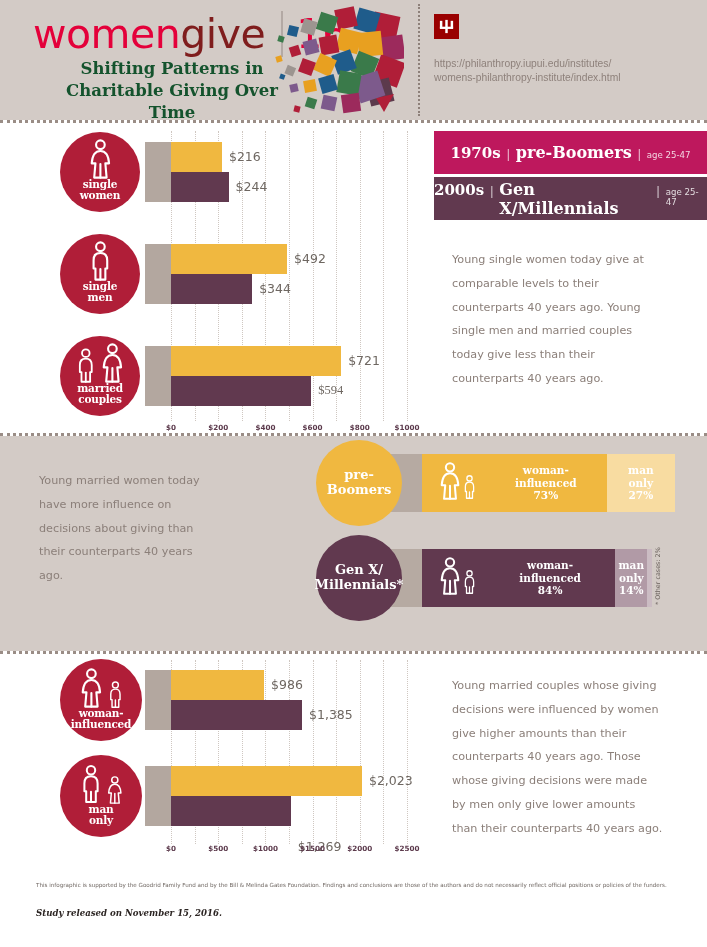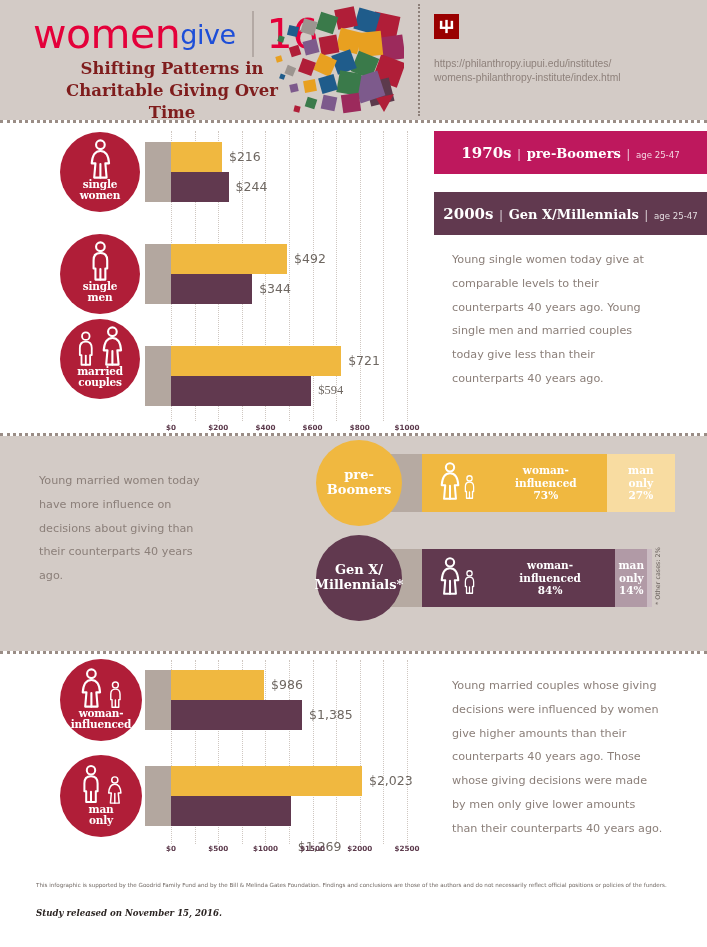--- a/index.html
+++ b/index.html
@@ -26,36 +26,36 @@
     position: absolute; left: 33px; top: 10px;
     display: flex; align-items: center;
   }
   .logo-women {
     font-family: "DejaVu Sans", sans-serif;
     font-size: 41px; color: #e4003a; font-weight: 400;
     letter-spacing: -0.5px;
   }
   .logo-give {
     font-family: "DejaVu Sans", sans-serif;
-    font-size: 27px; color: #1d4ed8; font-weight: 400;
+    font-size: 41px; color: #7f1d1d; font-weight: 400;
     letter-spacing: -0.5px;
   }
   .logo-divider {
     width: 2px; height: 46px; background: #b3a9a4;
     margin: 0 13px 0 16px;
   }
   .logo-16 {
     font-family: "DejaVu Sans", sans-serif;
     font-size: 41px; color: #e4003a; font-weight: 400;
   }
   .subtitle {
     position: absolute; left: 47px; top: 58px;
     width: 250px; text-align: center;
     font-family: "DejaVu Serif", serif;
-    font-size: 16.5px; font-weight: 700; color: #7f1d1d;
+    font-size: 16.5px; font-weight: 700; color: #14532d;
     line-height: 1.33;
   }
   .mosaic {
     position: absolute; left: 272px; top: 6px;
     width: 132px; height: 112px;
   }
   .header-divider {
     position: absolute; left: 418px; top: 4px;
     width: 0; height: 112px;
     border-left: 2px dotted #8d8079;
@@ -162,21 +162,21 @@
     display: flex; align-items: baseline; gap: 6px;
     margin: 0 auto;
   }
   .lg-era {
     font-family: "DejaVu Serif", serif;
     font-size: 15px; font-weight: 700;
   }
   .lg-pipe { font-size: 12px; opacity: .72; font-weight: 400; }
   .lg-gen {
     font-family: "DejaVu Serif", serif;
-    font-size: 13px; font-weight: 700;
+    font-size: 16px; font-weight: 700;
   }
   .lg-age {
     font-family: "DejaVu Sans", sans-serif;
     font-size: 8.6px; opacity: .82;
   }
 
   
   .copy {
     position: absolute;
     font-family: "DejaVu Sans", sans-serif;
@@ -342,21 +342,21 @@
         <div class="clabel" style="font-size: 10.5px; padding-bottom: 11px;">
           <div>single</div>
           <div>men</div>
         </div>
       </div>
       <div class="bar gold" style="left: 171px; top: 121px; width: 116.112px; height: 30px;"></div>
       <div class="vlabel" style="left: 294.112px; top: 128px;">$492</div>
       <div class="bar plum" style="left: 171px; top: 151px; width: 81.184px; height: 30px;"></div>
       <div class="vlabel" style="left: 259.184px; top: 158px;">$344</div>
       <div class="stub" style="left: 145px; top: 223px; width: 26px; height: 60px;"></div>
-      <div class="circle" style="width: 80px; height: 80px; left: 60px; top: 196px;">
+      <div class="circle" style="width: 80px; height: 80px; left: 60px; top: 213px;">
         <span class="glyphs">
           <svg viewBox="0 0 40 64" width="21.6" height="35.2">
             <circle cx="20" cy="9" r="7" style="fill:none;stroke:#fff;stroke-width:3.4;stroke-linejoin:round;stroke-linecap:round"></circle>
             <path d="M20 19 C12 19 9 23 9 31 L9 44 L12 44 L12 62 L28 62 L28 44 L31 44 L31 31 C31 23 28 19 20 19 Z" style="fill:none;stroke:#fff;stroke-width:3.4;stroke-linejoin:round;stroke-linecap:round"></path>
             <path d="M20 45 L20 62" style="fill:none;stroke:#fff;stroke-width:3.4;stroke-linejoin:round;stroke-linecap:round"></path>
           </svg>
           <svg viewBox="0 0 40 64" width="24.8" height="40">
             <circle cx="20" cy="9" r="7" style="fill:none;stroke:#fff;stroke-width:3.4;stroke-linejoin:round;stroke-linecap:round"></circle>
             <path d="M20 19 C11 19 7 25 6 39 L12 39 L10 62 L30 62 L28 39 L34 39 C33 25 29 19 20 19 Z" style="fill:none;stroke:#fff;stroke-width:3.4;stroke-linejoin:round;stroke-linecap:round"></path>
             <path d="M20 40 L20 62" style="fill:none;stroke:#fff;stroke-width:3.4;stroke-linejoin:round;stroke-linecap:round"></path>
@@ -383,21 +383,21 @@
   <div class="legend" id="legend1" style="left:434px; top:8px; width:273px;">
       <div class="legend-row gold">
         <div class="legend-inner">
           <span class="lg-era">1970s</span>
           <span class="lg-pipe">|</span>
           <span class="lg-gen">pre-Boomers</span>
           <span class="lg-pipe">|</span>
           <span class="lg-age">age 25-47</span>
         </div>
       </div>
-      <div class="legend-row plum" style="margin-top: 18px;">
+      <div class="legend-row plum" style="margin-top: 3px;">
         <div class="legend-inner">
           <span class="lg-era">2000s</span>
           <span class="lg-pipe">|</span>
           <span class="lg-gen">Gen X/Millennials</span>
           <span class="lg-pipe">|</span>
           <span class="lg-age">age 25-47</span>
         </div>
       </div>
     </div>
   <div class="copy" id="copy1" style="left:452px; top:125px; width:205px;">Young single women today give at comparable levels to their counterparts 40 years ago. Young single men and married couples today give less than their counterparts 40 years ago.</div>

